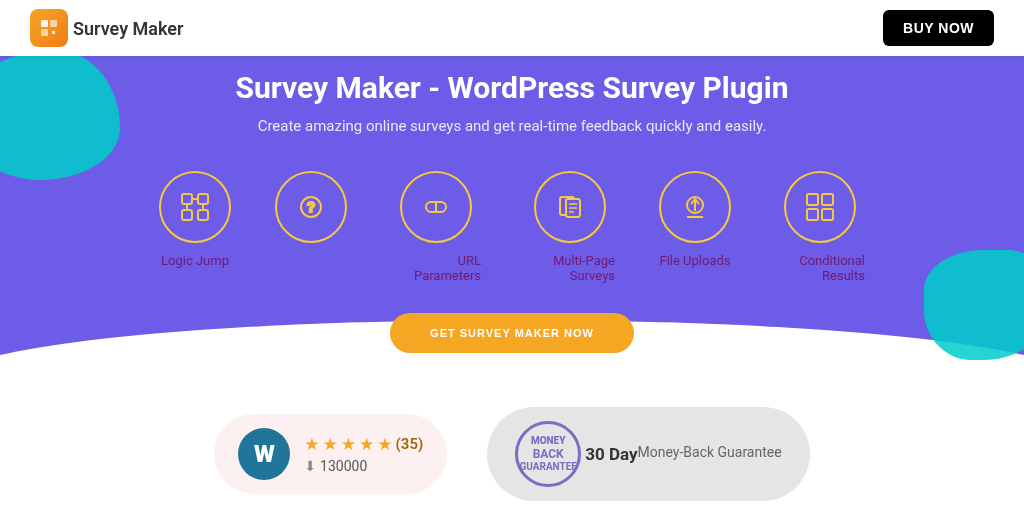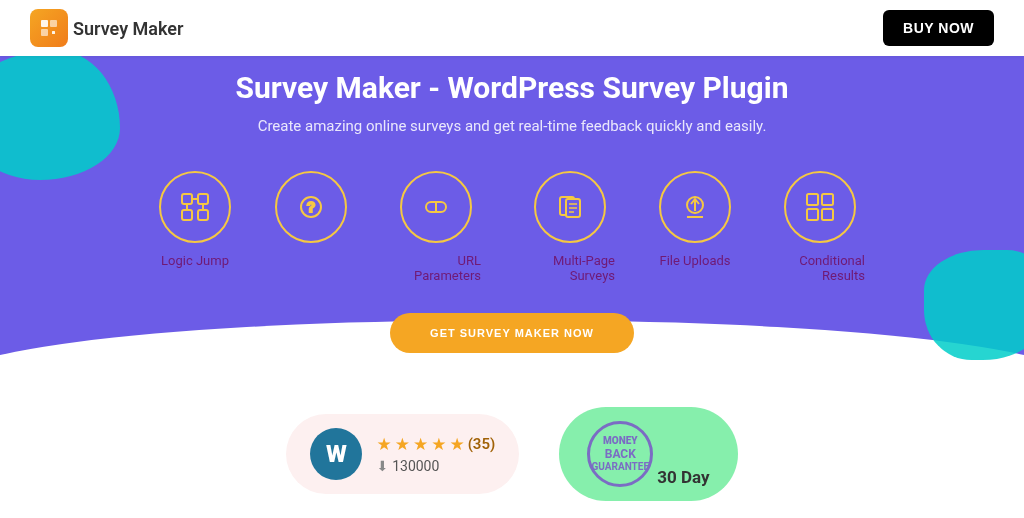--- a/index.html
+++ b/index.html
@@ -230,23 +230,23 @@
       align-items: center;
       gap: 4px;
     }
     .download-icon {
       color: #888;
       font-size: 14px;
     }
 
     .guarantee-pill {
       display: flex;
-      align-items: flex-end;
+      align-items: center;
       gap: 4px;
-      background: #86efac;
+      background: #e5e5e5;
       border-radius: 50px;
       padding: 14px 28px;
     }
     .guarantee-badge {
       width: 66px;
       height: 66px;
       border: 3px solid #7b6cc4;
       border-radius: 50%;
       display: flex;
       flex-direction: column;
@@ -415,16 +415,17 @@
   </div>
 
   <div class="guarantee-pill">
     <div class="guarantee-badge">
       <span class="money">MONEY</span>
       <span class="back">BACK</span>
       <span style="font-size:10px;font-weight:700;">GUARANTEE</span>
     </div>
     <div class="guarantee-text">
       <span class="guarantee-title">30 Day</span>
+      <span class="guarantee-sub">Money-Back Guarantee</span>
     </div>
   </div>
 
 </div>
 
 </body></html>

